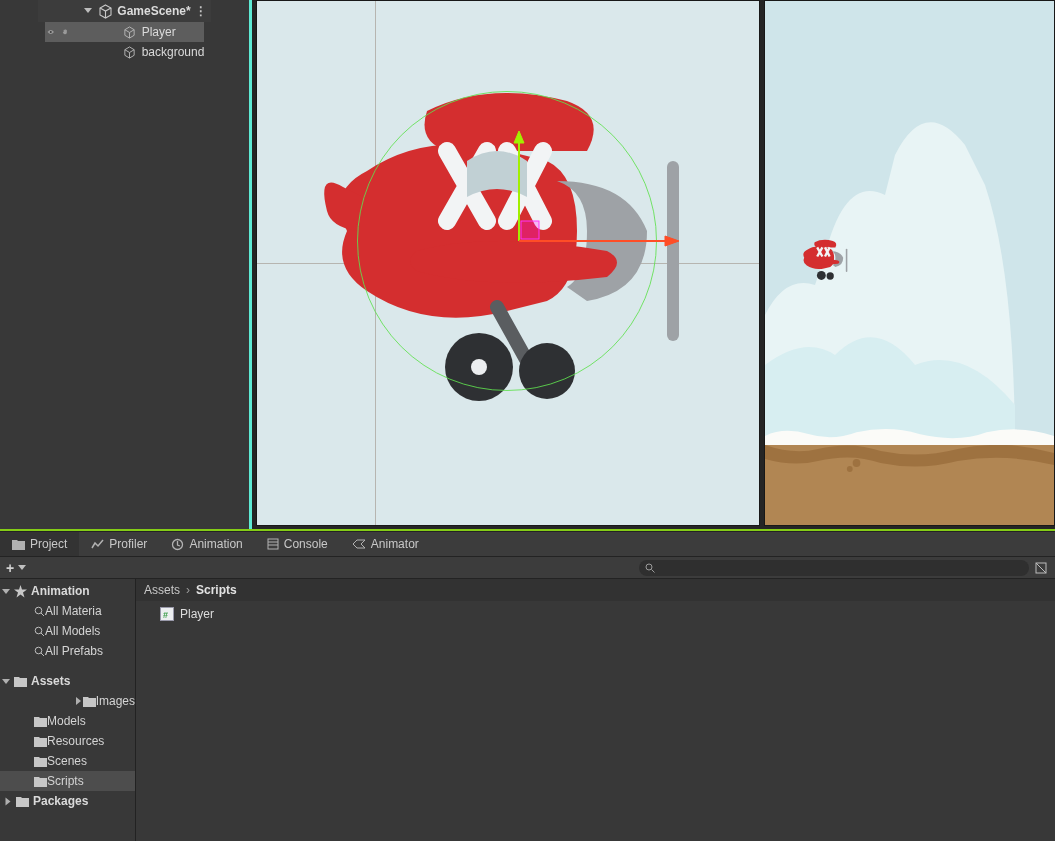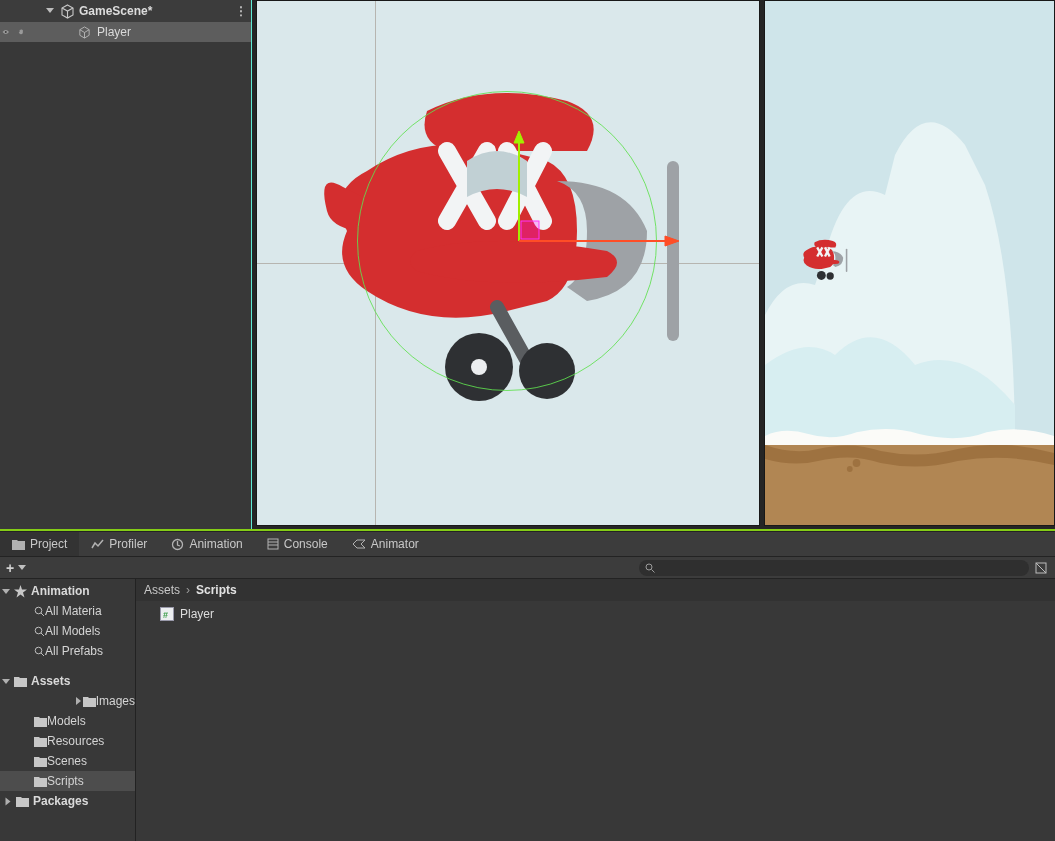--- a/index.html
+++ b/index.html
@@ -22,21 +22,22 @@
     display: flex;
     flex: 1 1 auto;
     overflow: hidden;
   }
   
   .hierarchy {
     width: 252px;
     background: #383838;
     display: flex;
     flex-direction: column;
-    border-right: 1px solid #5eead4;
+    border-right: 3px solid #5eead4;
+    align-items: center;
   }
   .scene-header {
     height: 22px;
     display: flex;
     align-items: center;
     padding-left: 40px;
     background: #3c3c3c;
     position: relative;
     cursor: pointer;
   }
@@ -293,20 +294,29 @@
                 <path class="hand" d="M3 6 L3 3 Q3 2 4 2 Q5 2 5 3 L5 2 Q5 1 6 1 Q7 1 7 2 L7 3 Q7 2 8 2 Q9 2 9 3 L9 7 Q9 10 6 10 L5 10 Q3 10 2 8 L1.5 7 Q2 6 3 6 Z"></path>
               </svg>
           </div>
           <svg class="cube-ico" width="13" height="13" viewBox="0 0 14 14">
               <path d="M7 1 L12 4 L12 10 L7 13 L2 10 L2 4 Z"></path>
               <polyline points="2,4 7,7 12,4"></polyline>
               <polyline points="7,7 7,13"></polyline>
             </svg>
           <span class="label">Player</span>
         </div>
+        <div class="h-row">
+          <div class="vis-strip"></div>
+          <svg class="cube-ico" width="13" height="13" viewBox="0 0 14 14">
+              <path d="M7 1 L12 4 L12 10 L7 13 L2 10 L2 4 Z"></path>
+              <polyline points="2,4 7,7 12,4"></polyline>
+              <polyline points="7,7 7,13"></polyline>
+            </svg>
+          <span class="label">background</span>
+        </div>
       </div>
     </div>
 
     <div class="scene-views">
       <div class="scene-view main">
         <div class="scene-grid-v"></div>
         <div class="scene-grid-h"></div>
         <svg class="plane-wrap plane-big" viewBox="0 0 200 170" style="position:absolute">
 
           <rect x="180" y="45" width="6" height="90" rx="3" fill="#9ea2a6"></rect>

